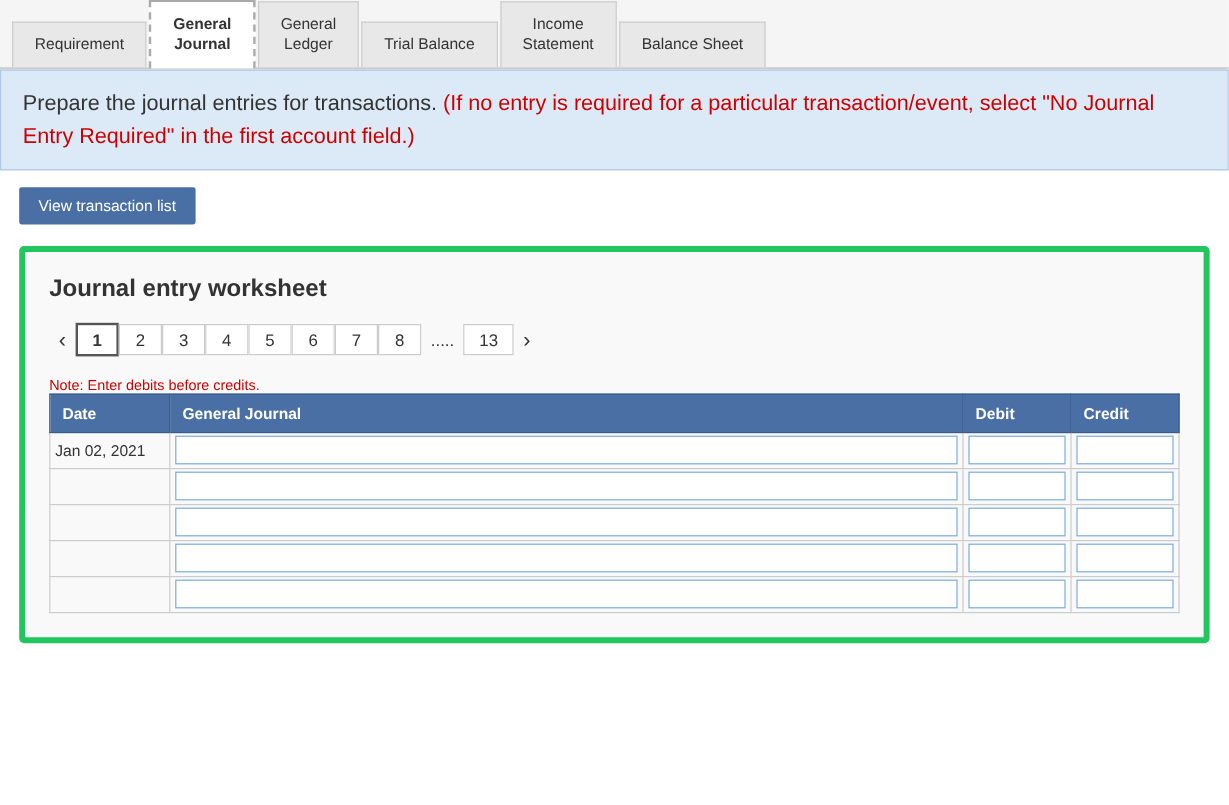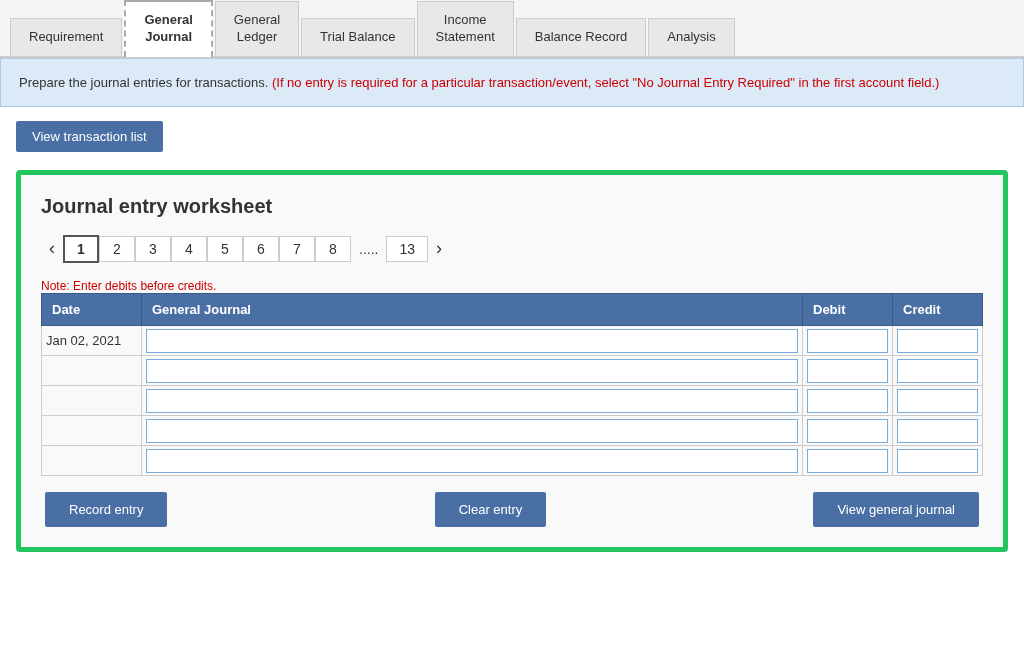--- a/index.html
+++ b/index.html
@@ -33,21 +33,21 @@
       padding-bottom: 11px;
       margin-bottom: -1px;
     }
 
     
     .info-banner {
       background: #dce9f7;
       border: 1px solid #b0c8e8;
       padding: 14px 18px;
       margin: 0;
-      font-size: 13px;
+      font-size: 18px;
       line-height: 1.5;
     }
     .info-banner .red-text {
       color: #cc0000;
     }
 
     
     .view-transaction-btn {
       display: inline-block;
       background: #4a6fa5;
@@ -214,24 +214,21 @@
   <div class="tab">
     <span>General<br>Ledger</span>
   </div>
   <div class="tab">
     <span>Trial Balance</span>
   </div>
   <div class="tab">
     <span>Income<br>Statement</span>
   </div>
   <div class="tab">
-    <span>Balance Record</span>
-  </div>
-  <div class="tab">
-    <span>Analysis</span>
+    <span>Balance Sheet</span>
   </div>
 </div>
 
 
 <div class="info-banner">
   <span>Prepare the journal entries for transactions.</span>
   <span class="red-text"> (If no entry is required for a particular transaction/event, select "No Journal Entry Required" in the first account field.)</span>
 </div>
 
 
@@ -329,23 +326,18 @@
           <td class="debit-col">
             <input type="text" style="">
           </td>
           <td class="credit-col">
             <input type="text" style="">
           </td>
         </tr>
       </tbody>
     </table>
 
-    <div class="bottom-buttons">
-      <button class="btn-record">Record entry</button>
-      <button class="btn-clear">Clear entry</button>
-      <button class="btn-view-journal">View general journal</button>
-    </div>
 
   </div>
 </div>
 
 
 
 
 </body></html>

